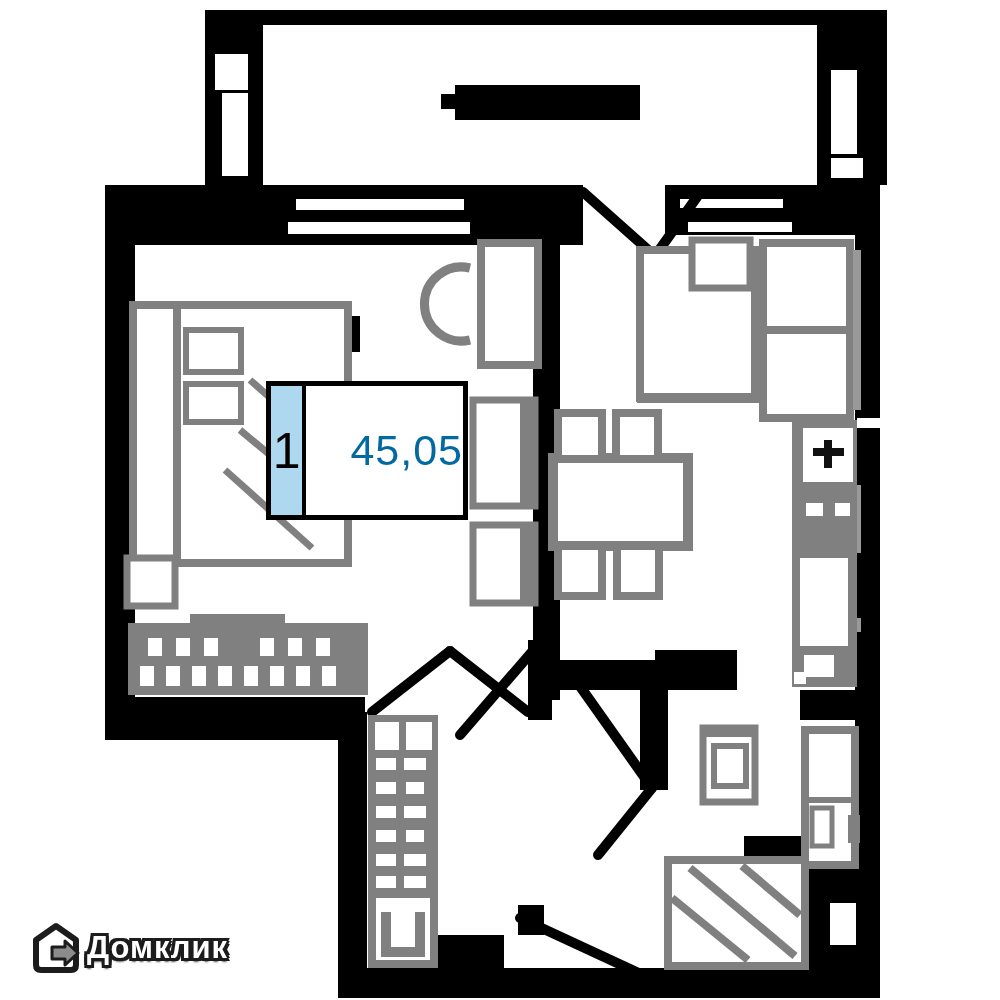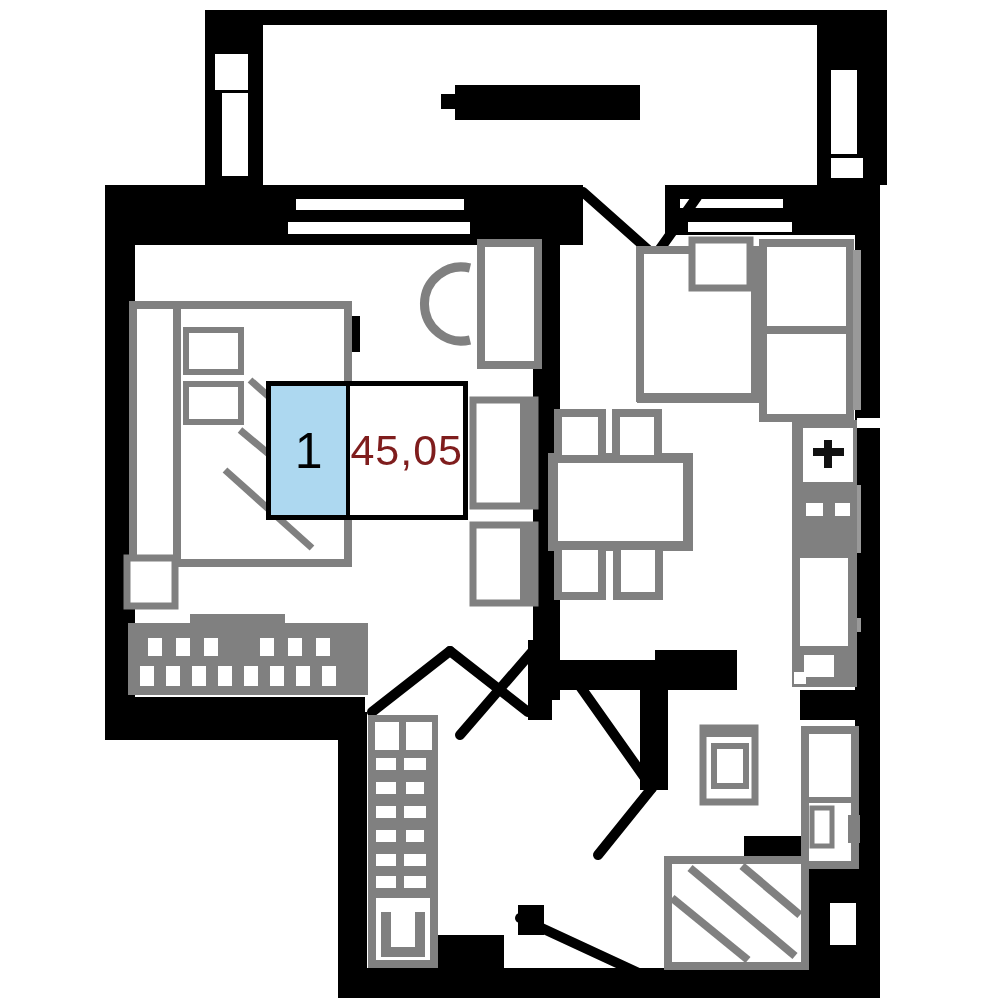--- a/index.html
+++ b/index.html
@@ -7,21 +7,21 @@
          font-family:"Liberation Sans",sans-serif;}
   #plan-svg{position:absolute;left:0;top:0;}
 
   
   .info-box{position:absolute;left:266px;top:381px;width:202px;height:139px;
             box-sizing:border-box;border:5px solid #000;background:#fff;display:flex;}
   .info-box .unit{width:82px;background:#ADD8F0;border-right:4px solid #000;
                   display:flex;align-items:center;justify-content:center;
                   font-size:50px;color:#000;}
   .info-box .area{flex:1;display:flex;align-items:center;justify-content:center;
-                  font-size:43px;color:#7f1d1d;letter-spacing:1px;}
+                  font-size:43px;color:#0369a1;letter-spacing:1px;padding-left:44px;}
 
   
   .logo{position:absolute;left:32px;top:922px;display:flex;align-items:center;gap:7px;}
   .logo-text{color:#fff;font-size:31px;font-weight:bold;letter-spacing:1px;
              text-shadow:-3px -3px 0 #1c1c1c,3px -3px 0 #1c1c1c,-3px 3px 0 #1c1c1c,
                           3px 3px 0 #1c1c1c,-3px 0 0 #1c1c1c,3px 0 0 #1c1c1c,
                           0 -3px 0 #1c1c1c,0 3px 0 #1c1c1c,0 4px 2px #555;}
 </style>
 </head>
 <body>
@@ -187,14 +187,21 @@
     <line x1="672" y1="898" x2="748" y2="960" stroke="#808080" stroke-width="8"></line>
     <line x1="742" y1="866" x2="800" y2="915" stroke="#808080" stroke-width="8"></line>
   </g>
 </svg>
 
 <div class="info-box">
   <div class="unit">1</div>
   <div class="area">45,05</div>
 </div>
 
-
+<div class="logo">
+  <svg width="48" height="52" viewBox="0 0 48 52">
+    <path d="M24 4 L44 18 V43 Q44 48 39 48 H9 Q4 48 4 43 V18 Z" fill="#fff" stroke="#1c1c1c" stroke-width="6" stroke-linejoin="round"></path>
+    <polygon points="20,25 33,25 33,19 46,31 33,43 33,37 20,37" fill="#8c8c8c" stroke="#1c1c1c" stroke-width="3" stroke-linejoin="round"></polygon>
+  </svg>
+  <span class="logo-text">Домклик</span>
 </div>
 
+</div>
+
 </body></html>

